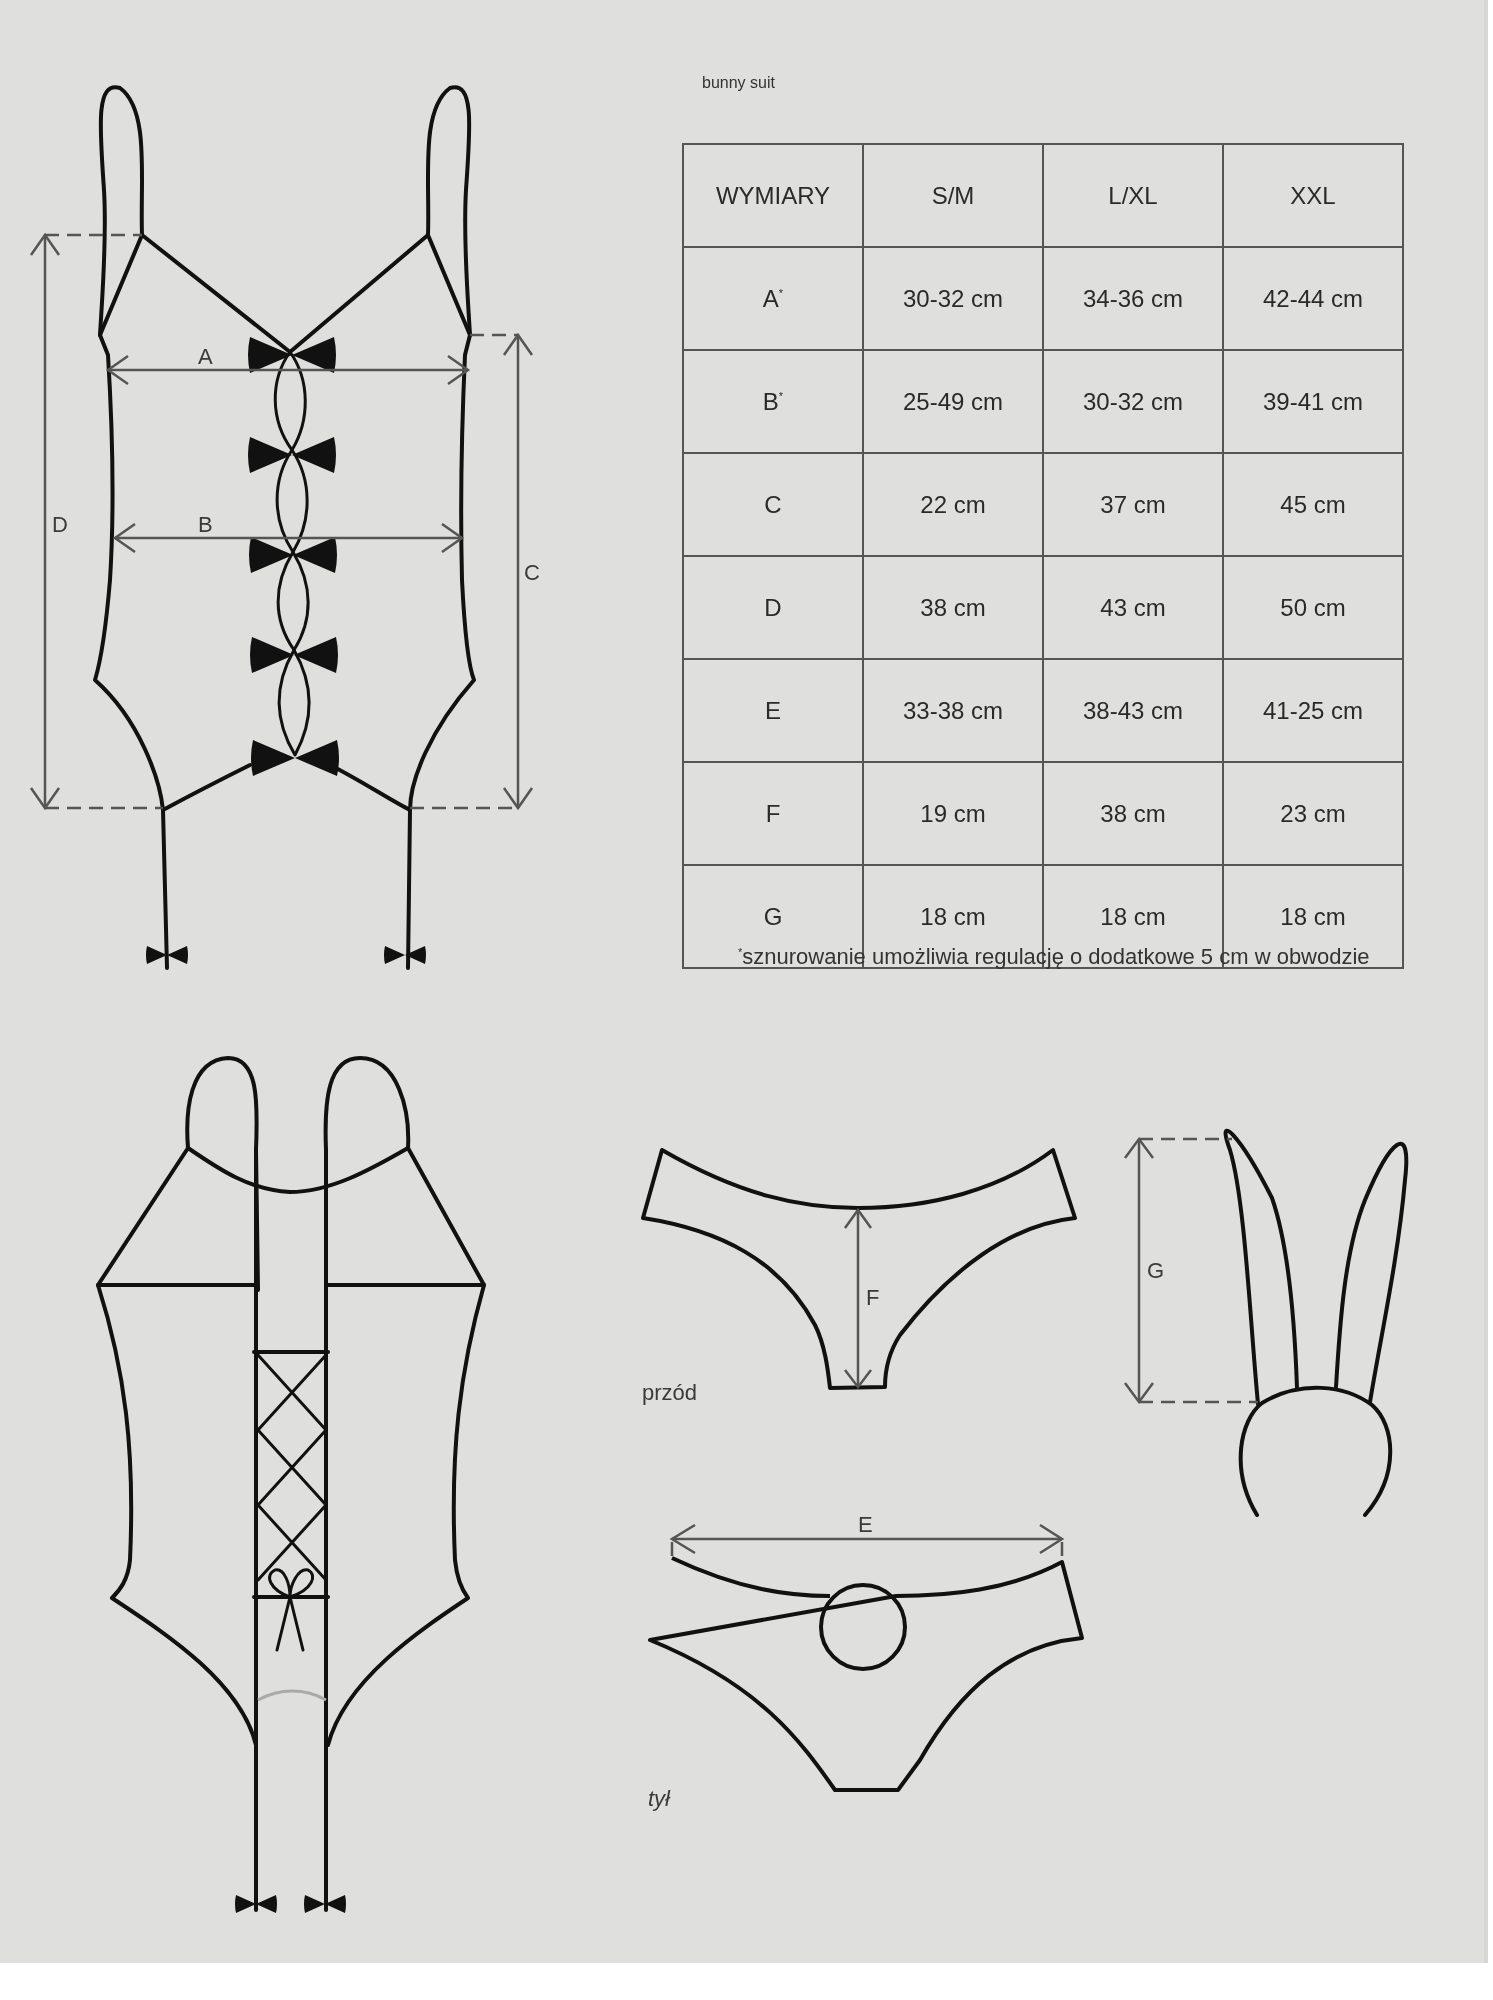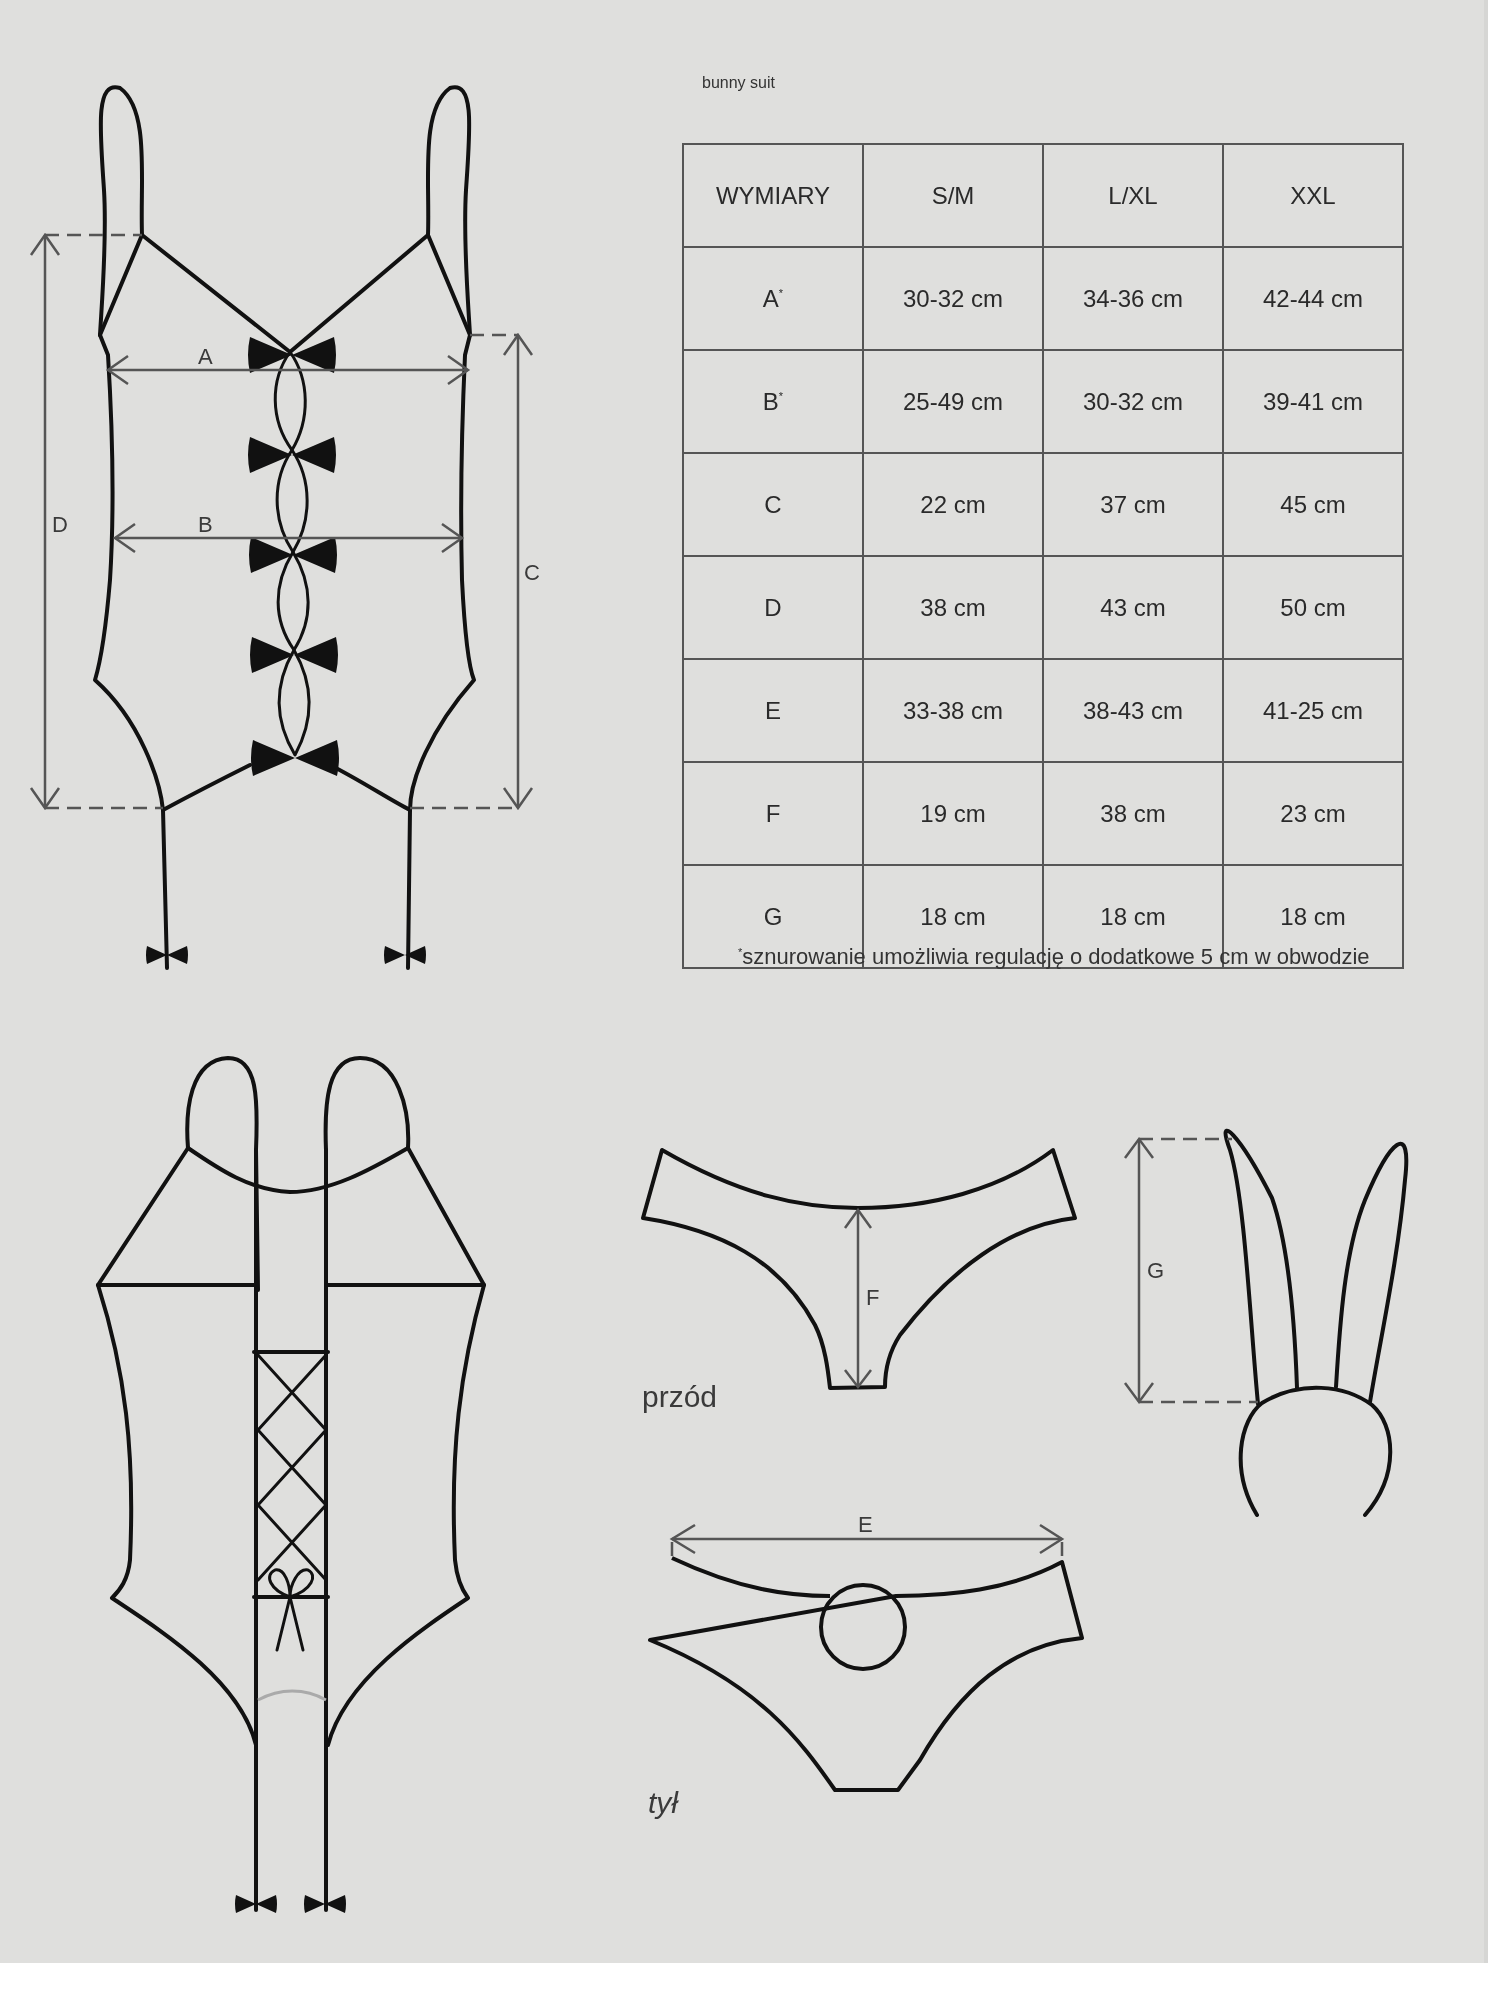--- a/index.html
+++ b/index.html
@@ -9,21 +9,21 @@
   #panel .edge-r { position:absolute; right:0; top:0; width:4px; height:100%; background:#d6d6d4; }
   svg.art { position:absolute; left:0; top:0; }
   .title { position:absolute; left:702px; top:74px; font-size:16px; color:#333; }
   table.sizes { position:absolute; left:682px; top:118px; border-collapse:collapse;margin-top:25px; }
   table.sizes td { width:178px; height:101px; border:2px solid #555; text-align:center;
                    vertical-align:middle; font-size:24px; color:#2a2a2a; padding:0; }
   table.sizes td.lbl sup { font-size:11px; vertical-align:top; position:relative; top:2px; }
   .footnote { position:absolute; left:698px; top:944px; font-size:22px; color:#333;margin-left:40px; }
   .footnote sup { font-size:11px; }
   .dimlbl { position:absolute; font-size:22px; color:#3a3a3a; }
-  .caption { position:absolute; font-size:30px; color:#3a3a3a; }
+  .caption { position:absolute; font-size:22px; color:#3a3a3a; }
 </style>
 </head>
 <body>
 
 <div id="panel">
     <div class="edge-r"></div>
   </div>
 
 <svg class="art" width="1493" height="2000" viewBox="0 0 1493 2000">
   <defs>

